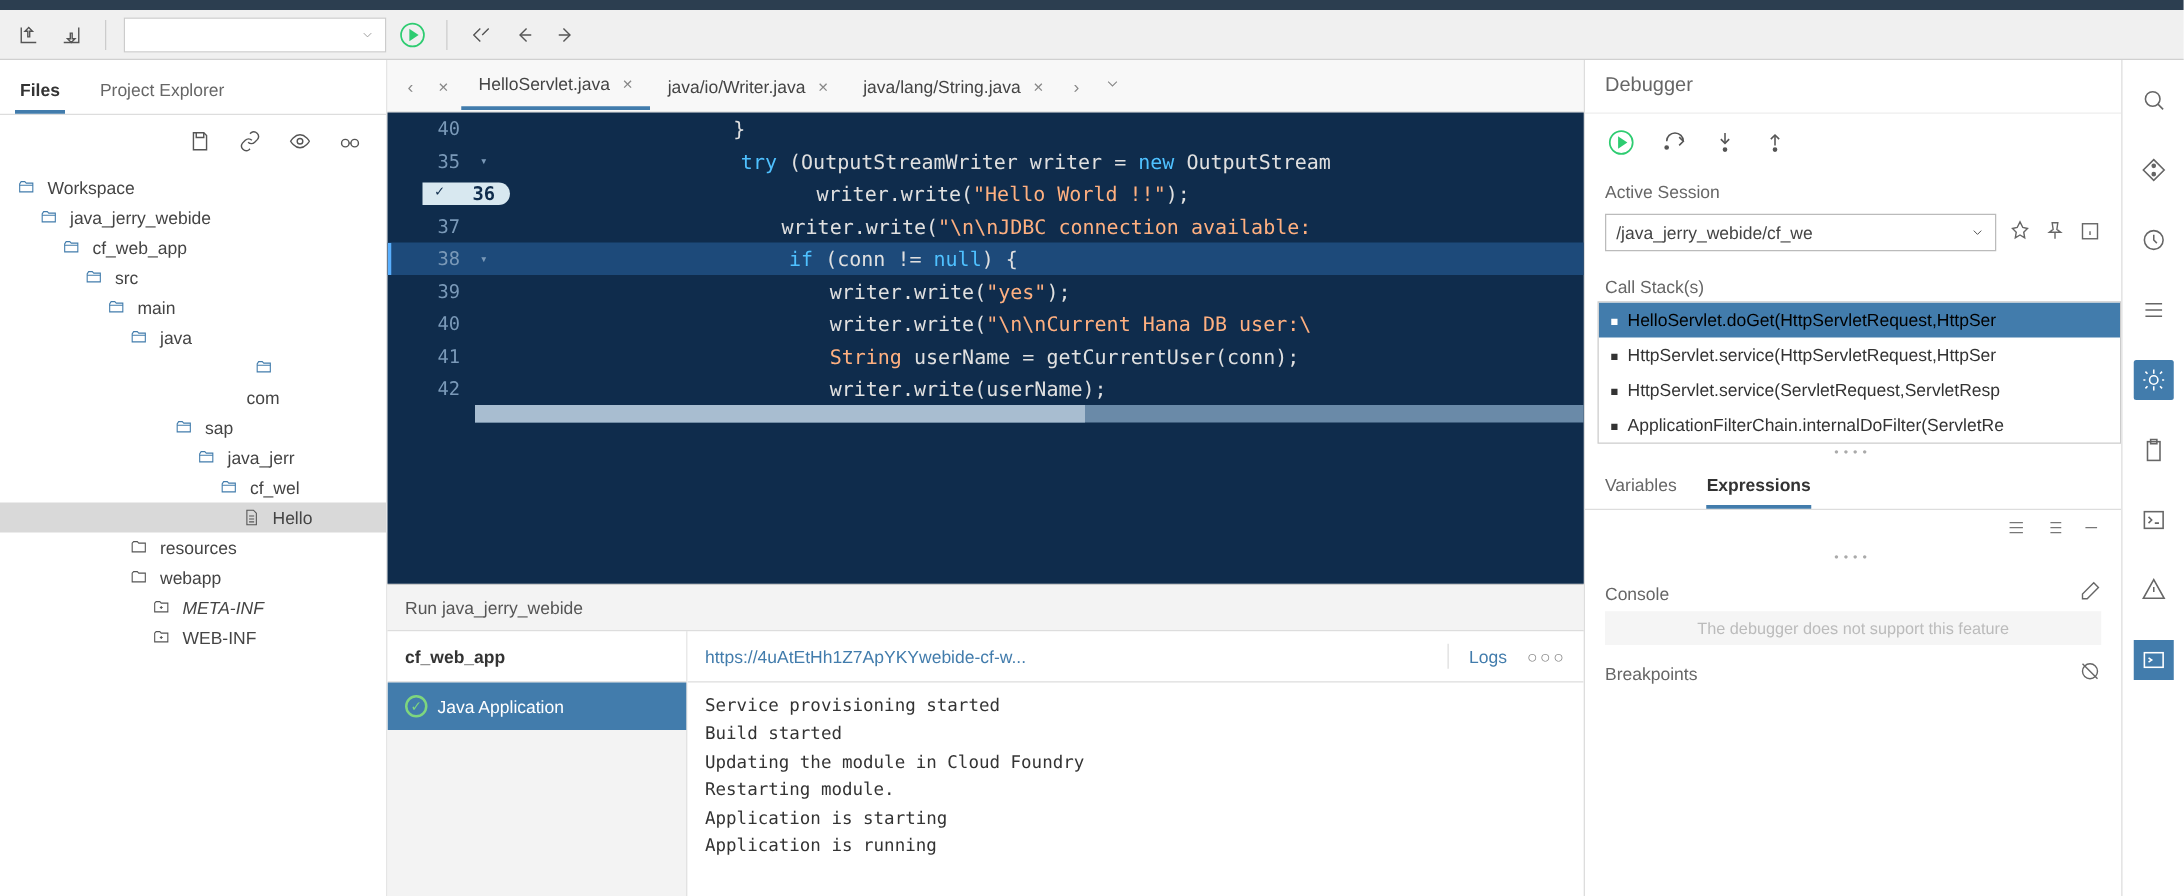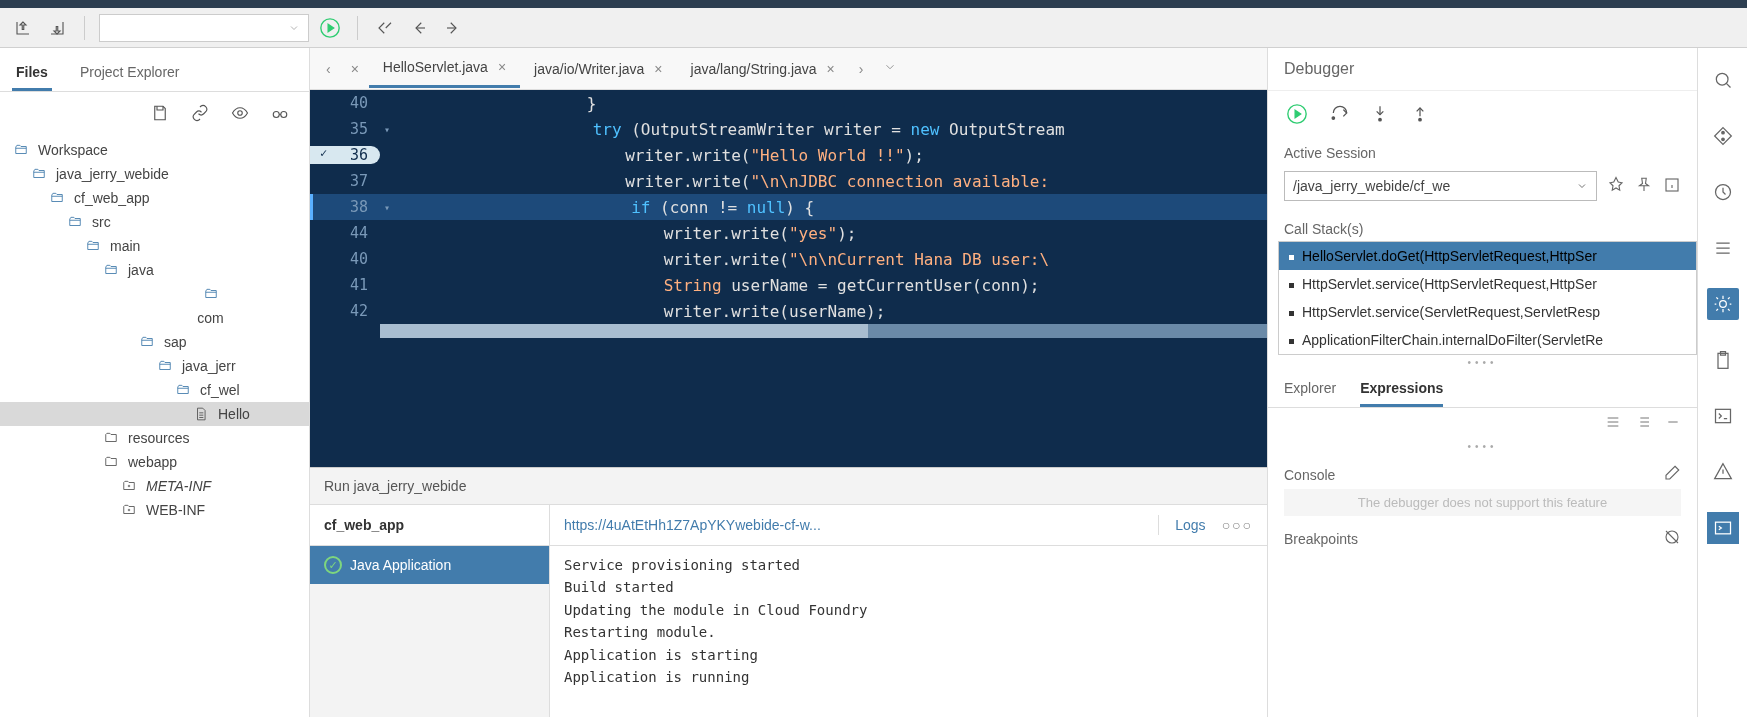--- a/index.html
+++ b/index.html
@@ -24,21 +24,21 @@
   
   .center { flex: 1; display: flex; flex-direction: column; min-width: 0; }
   .editor-tabs { display: flex; align-items: center; border-bottom: 1px solid #ddd; background: #f8f8f8; padding: 0 6px; height: 42px; }
   .etab { padding: 10px 14px; color: #444; cursor: pointer; display: flex; gap: 10px; align-items: center; }
   .etab.active { border-bottom: 3px solid #427cac; }
   .etab .close { color: #888; font-size: 14px; }
   .nav-arrow { padding: 6px 10px; color: #888; cursor: pointer; }
   .editor { flex: 1; background: #0f2c4c; color: #e0e0e0; font-family: 'Consolas', monospace; font-size: 16px; overflow: auto; position: relative; }
   .code-line { display: flex; min-height: 26px; align-items: center; }
   .gutter { width: 70px; text-align: right; padding-right: 12px; color: #7a99b8; user-select: none; position: relative; font-size: 15px; }
-  .gutter.bp { background: #d8e8f0; color: #0f2c4c; border-radius: 0 14px 14px 0; font-weight: 400; }
+  .gutter.bp { background: #d8e8f0; color: #0f2c4c; border-radius: 0 14px 14px 0; font-weight: 700; margin-left: 28px; }
   .gutter.bp::before { content: "✓"; position: absolute; left: 10px; color: #0f2c4c; font-size: 12px; }
   .fold { color: #7a99b8; font-size: 10px; padding-left: 4px; }
   .code { padding-left: 10px; white-space: pre; }
   .code-line.hl { background: #1d4a7a; box-shadow: inset 3px 0 0 #5ab0ff; }
   .kw { color: #4fc1ff; }
   .str { color: #ffb080; }
   .type { color: #ffb080; }
   .hscroll { height: 14px; background: #6a8aa8; position: relative; margin-left: 70px; }
   .hscroll-thumb { position: absolute; left: 0; width: 55%; height: 100%; background: #a8bdd0; }
   
@@ -347,21 +347,21 @@
           <div class="gutter">37</div>
           <span class="fold"></span>
           <div class="code">                        writer.write(<span class="str">"\n\nJDBC connection available:</span></div>
         </div>
         <div class="code-line hl">
           <div class="gutter">38</div>
           <span class="fold">▾</span>
           <div class="code">                        <span class="kw">if</span> (conn != <span class="kw">null</span>) {</div>
         </div>
         <div class="code-line">
-          <div class="gutter">44</div>
+          <div class="gutter">39</div>
           <span class="fold"></span>
           <div class="code">                            writer.write(<span class="str">"yes"</span>);</div>
         </div>
         <div class="code-line">
           <div class="gutter">40</div>
           <span class="fold"></span>
           <div class="code">                            writer.write(<span class="str">"\n\nCurrent Hana DB user:\</span></div>
         </div>
         <div class="code-line">
           <div class="gutter">41</div>
@@ -455,21 +455,21 @@
     </div>
     <div class="dbg-section">Call Stack(s)</div>
     <div class="stack" id="stack">
         <div class="stack-item active"><span class="dot"></span>HelloServlet.doGet(HttpServletRequest,HttpSer</div>
         <div class="stack-item"><span class="dot"></span>HttpServlet.service(HttpServletRequest,HttpSer</div>
         <div class="stack-item"><span class="dot"></span>HttpServlet.service(ServletRequest,ServletResp</div>
         <div class="stack-item"><span class="dot"></span>ApplicationFilterChain.internalDoFilter(ServletRe</div>
       </div>
     <div class="handle">••••</div>
     <div class="dbg-tabs">
-      <div class="dbg-tab">Explorer</div>
+      <div class="dbg-tab">Variables</div>
       <div class="dbg-tab active">Expressions</div>
     </div>
     <div style="display:flex; justify-content:flex-end; gap:14px; padding:6px 16px; color:#777;">
       <span><svg width="16" height="16" viewBox="0 0 24 24" fill="none" stroke="currentColor">
             <path d="M4 12h16M4 6h16M4 18h16"></path>
           </svg></span>
       <span><svg width="16" height="16" viewBox="0 0 24 24" fill="none" stroke="currentColor">
             <path d="M8 6h13M8 12h13M8 18h13M3 6h.01M3 12h.01M3 18h.01"></path>
           </svg></span>
       <span><svg width="16" height="16" viewBox="0 0 24 24" fill="none" stroke="currentColor">

